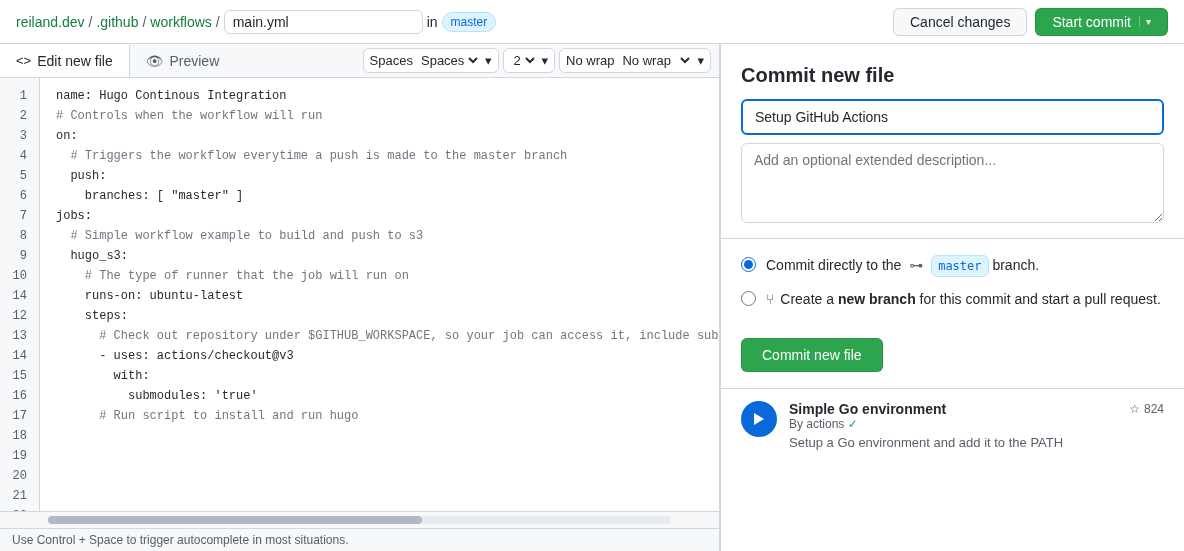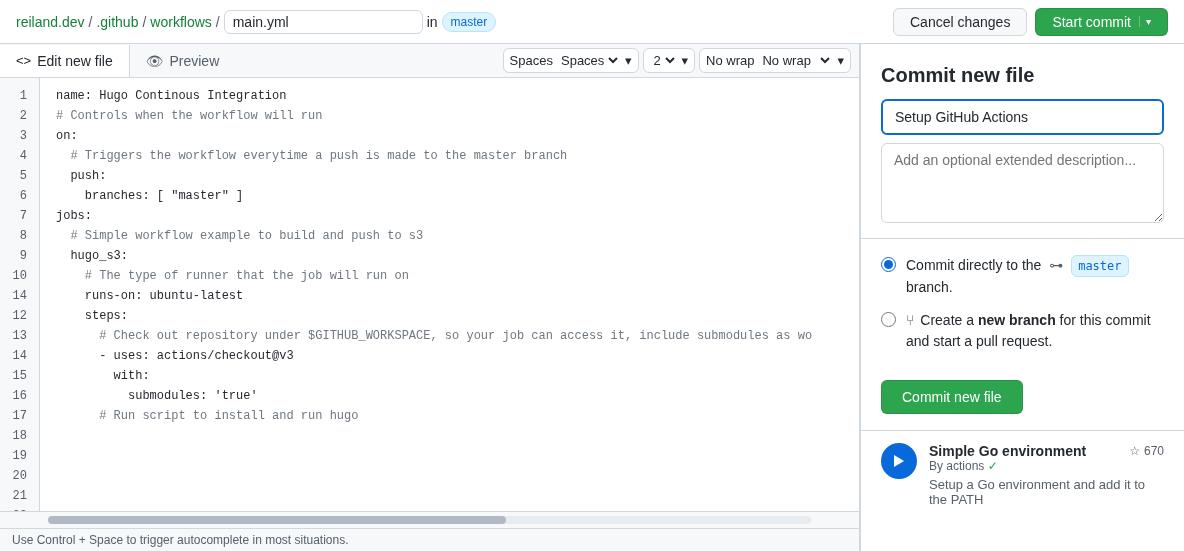--- a/index.html
+++ b/index.html
@@ -204,21 +204,21 @@
     }
     .horizontal-scroll-thumb {
       width: 60%;
       height: 100%;
       background: #b1bac4;
       border-radius: 4px;
     }
 
     
     .commit-panel {
-      width: 324px;
+      width: 464px;
       background: #fff;
       border-left: 1px solid #d0d7de;
       display: flex;
       flex-direction: column;
       overflow-y: auto;
     }
     .commit-panel-header {
       padding: 20px 20px 12px;
       border-bottom: 1px solid #d0d7de;
     }
@@ -500,21 +500,21 @@
         <div class="play-icon">
           <svg width="16" height="16" viewBox="0 0 16 16">
             <path d="M3 2l10 6-10 6z"></path>
           </svg>
         </div>
         <div class="suggested-info">
           <div style="display:flex; align-items:center; justify-content:space-between;">
             <span class="suggested-title">Simple Go environment</span>
             <span class="suggested-stars">
               <span>☆</span>
-              <span>670</span>
+              <span>824</span>
             </span>
           </div>
           <div class="suggested-by">
             <span>By actions</span>
             <span class="verified-badge">✓</span>
           </div>
           <div class="suggested-desc">Setup a Go environment and add it to the PATH</div>
         </div>
       </div>
     </div>

